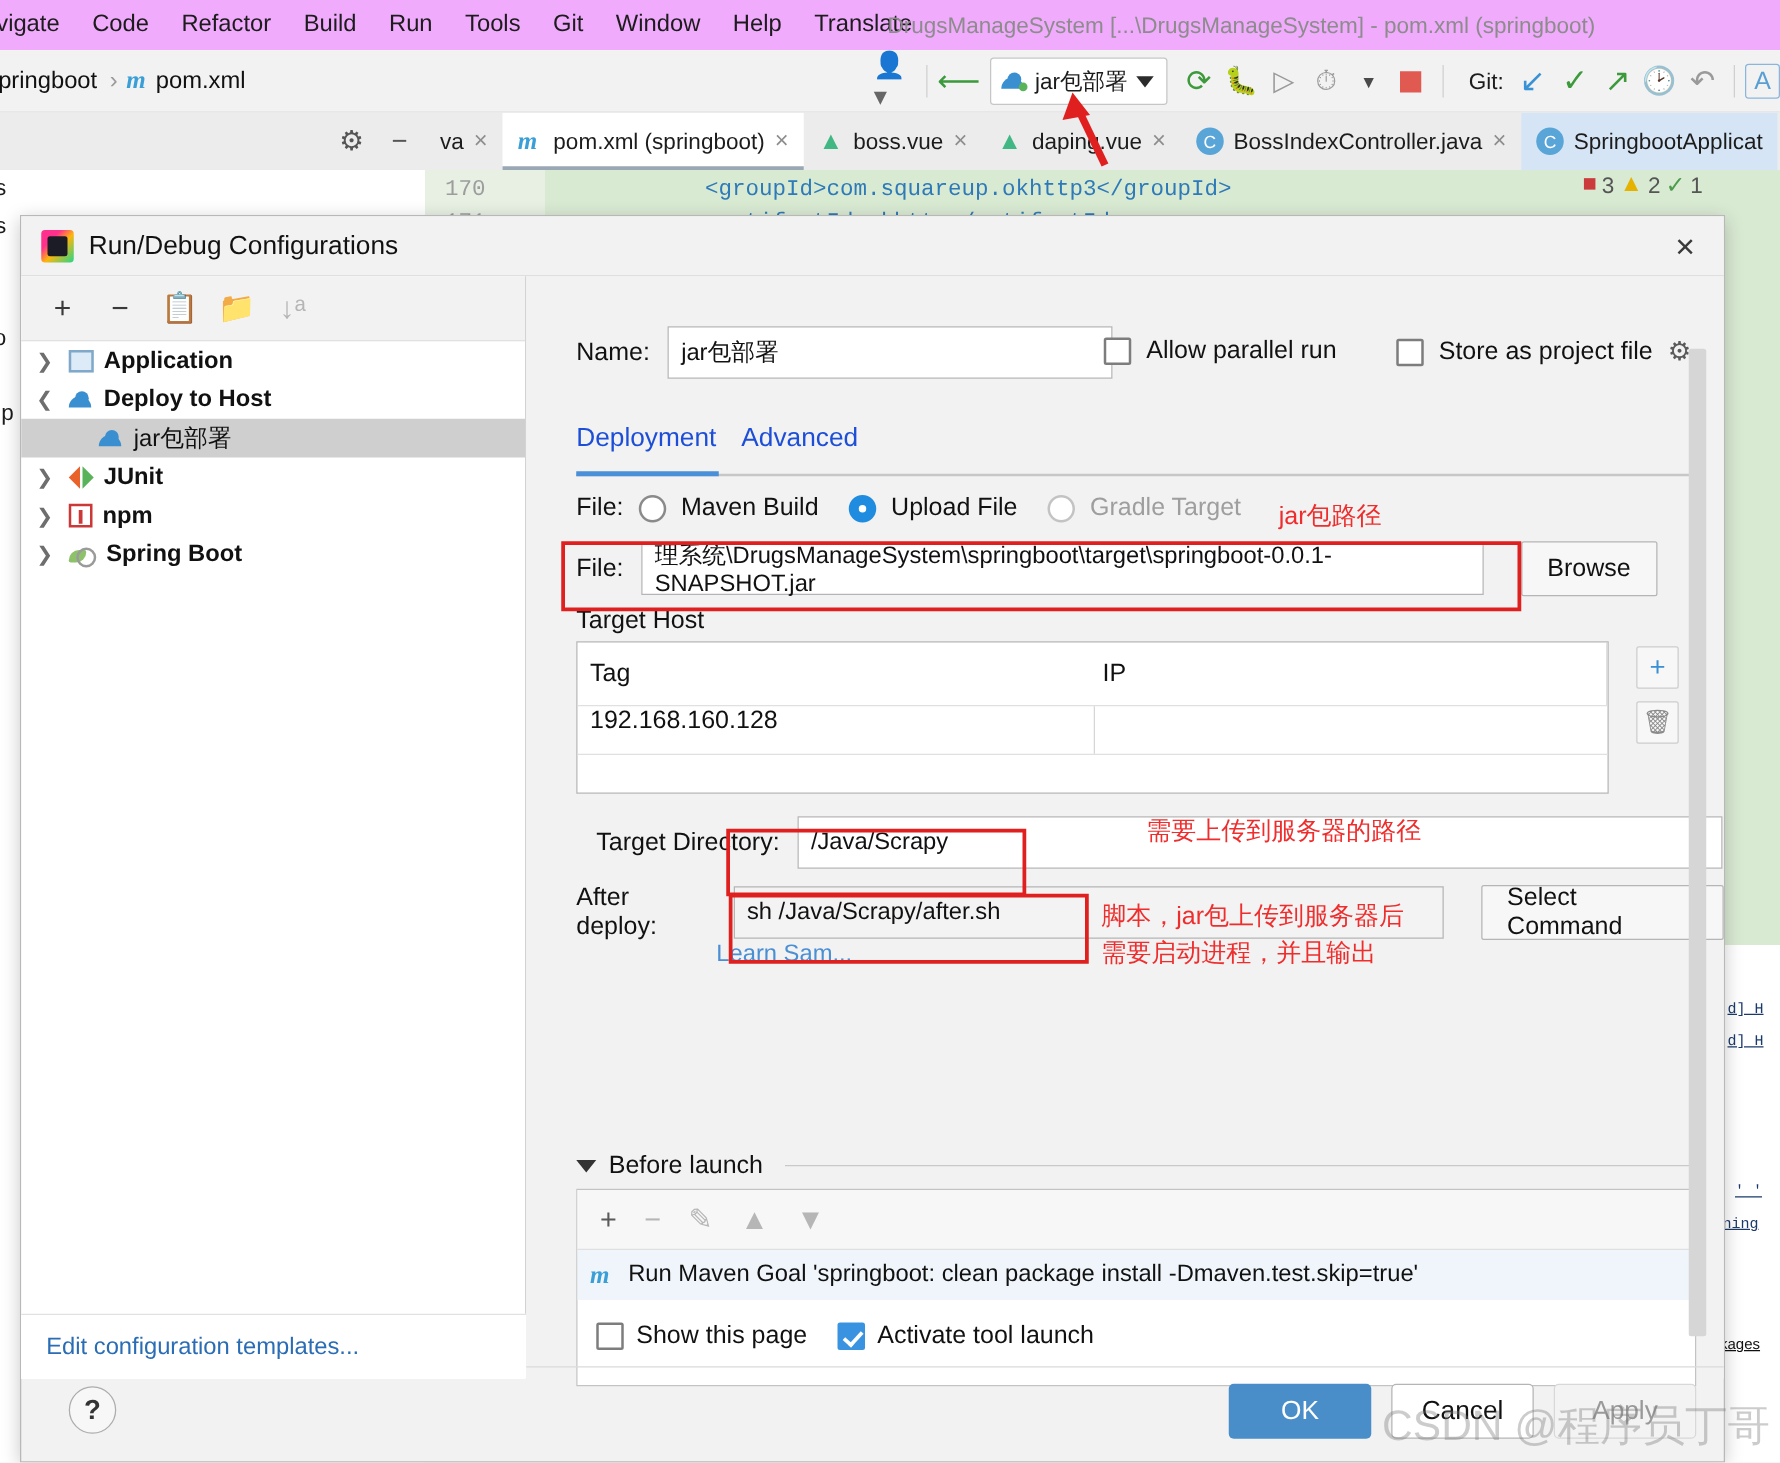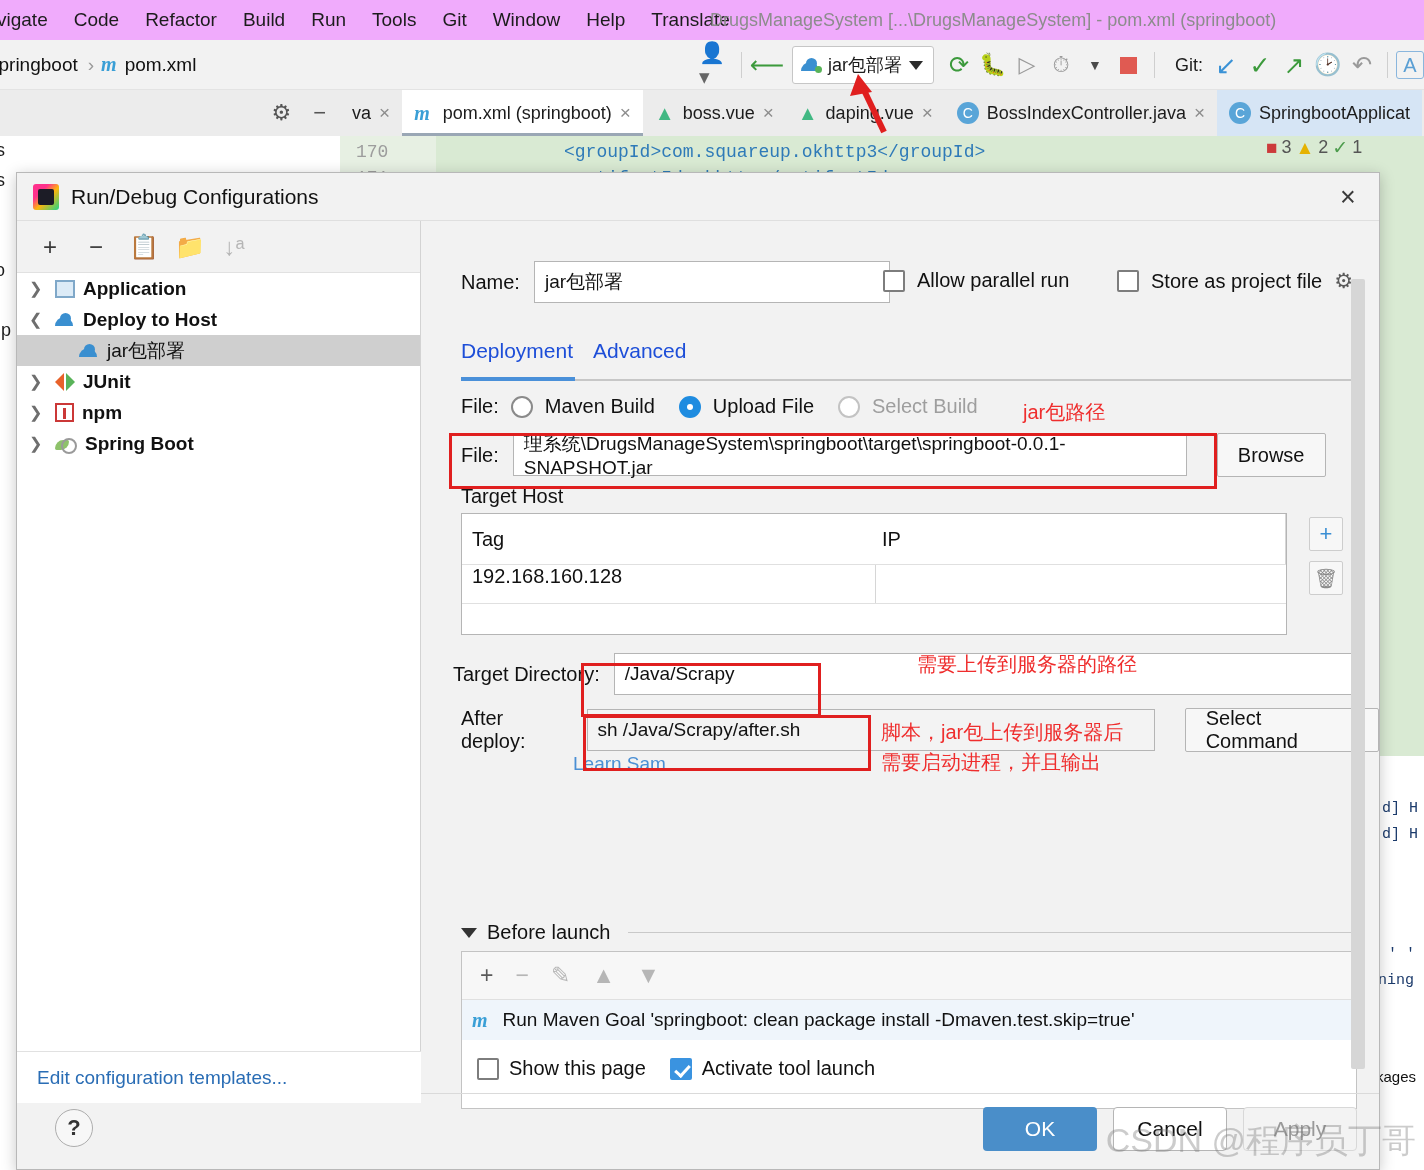--- a/index.html
+++ b/index.html
@@ -114,22 +114,22 @@
               font-family: "Liberation Mono", monospace; white-space: nowrap; }
   .tk-tag { color: #2e7ab8; }
   .inspect-box {
     position: absolute; left: 1266px; top: 136px;
     display: flex; align-items: center; gap: 4px; font-size: 18px; color: #555;
   }
   .bottom-console {
     position: absolute; left: 0; top: 756px; width: 1424px; height: 414px;
     background: #fff;
   }
-  .cons-line { position: absolute; font-size: 15px; font-family: "Liberation Mono", monospace;
-               color: #1b3a6b; white-space: nowrap; }
+  .cons-line { position: absolute; font-size: 12px; font-family: "Liberation Mono", monospace;
+               color: #1b3a6b; white-space: nowrap; text-decoration: underline; }
   .leftpanel-bg {
     position: absolute; left: 0; top: 136px; width: 340px; height: 1034px; background: #fff;
   }
   .lp-line { position: absolute; font-size: 18px; color: #1c1c1c; white-space: nowrap; }
 
   
   .dialog {
     position: absolute; left: 16px; top: 172px; width: 1364px; height: 998px;
     background: #f2f2f2; border: 1px solid #b8b8b8;
     box-shadow: 0 3px 14px rgba(0,0,0,.22);
@@ -258,21 +258,21 @@
   .ht-cell { font-size: 20px; color: #111; padding-left: 10px; }
   .ht-cell.c1 { width: 414px; border-right: 1px solid #d6d6d6; }
   .ht-cell.c2 { flex: 1; }
   .ht-sep { height:1px; background:#e0e0e0; }
   .side-btn {
     position: absolute; width: 34px; height: 34px; border: 1px solid #cdcdcd; background:#f7f7f7;
     display:flex; align-items:center; justify-content:center; font-size: 22px; color:#3b8fd4;
     border-radius: 2px;
   }
 
-  .row-td { position: absolute; left: 32px; top: 432px; display: flex; align-items: center; gap: 14px; }
+  .row-td { position: absolute; left: 56px; top: 432px; display: flex; align-items: center; gap: 14px; }
   .row-ad { position: absolute; left: 40px; top: 486px; display: flex; align-items: center; gap: 14px; }
   .learn-link { position: absolute; left: 152px; top: 532px; font-size: 19px; color: #4a8fd4; }
 
   
   .bl-header { position: absolute; left: 40px; top: 700px; display: flex; align-items: center; gap: 10px; width: 896px;}
   .bl-tri { width:0;height:0;border-left:8px solid transparent;border-right:8px solid transparent;
             border-top:10px solid #333; }
   .bl-line { flex:1; height:1px; background:#c9c9c9; margin-left: 8px;}
   .bl-box { position: absolute; left: 40px; top: 730px; width: 896px; height: 158px;
             border: 1px solid #c3c3c3; background: #fff; }
@@ -536,21 +536,21 @@
         <div class="tabs-underline"></div>
         <div class="tabs-underline-active"></div>
 
         <div class="radio-row">
           <span class="lbl">File:</span>
           <span class="radio"></span>
           <span class="rlbl">Maven Build</span>
           <span class="radio on" style="margin-left:12px;"></span>
           <span class="rlbl">Upload File</span>
           <span class="radio dis" style="margin-left:12px;"></span>
-          <span class="rlbl dis">Select Build</span>
+          <span class="rlbl dis">Gradle Target</span>
         </div>
 
         <div class="row-file">
           <span class="lbl">File:</span>
           <span class="txtin" style="width:674px;">理系统\DrugsManageSystem\springboot\target\springboot-0.0.1-SNAPSHOT.jar</span>
           <span class="btn" style="margin-left:16px;">Browse</span>
         </div>
 
         <div class="section-lbl" style="left:40px; top:264px;">Target Host</div>
 

